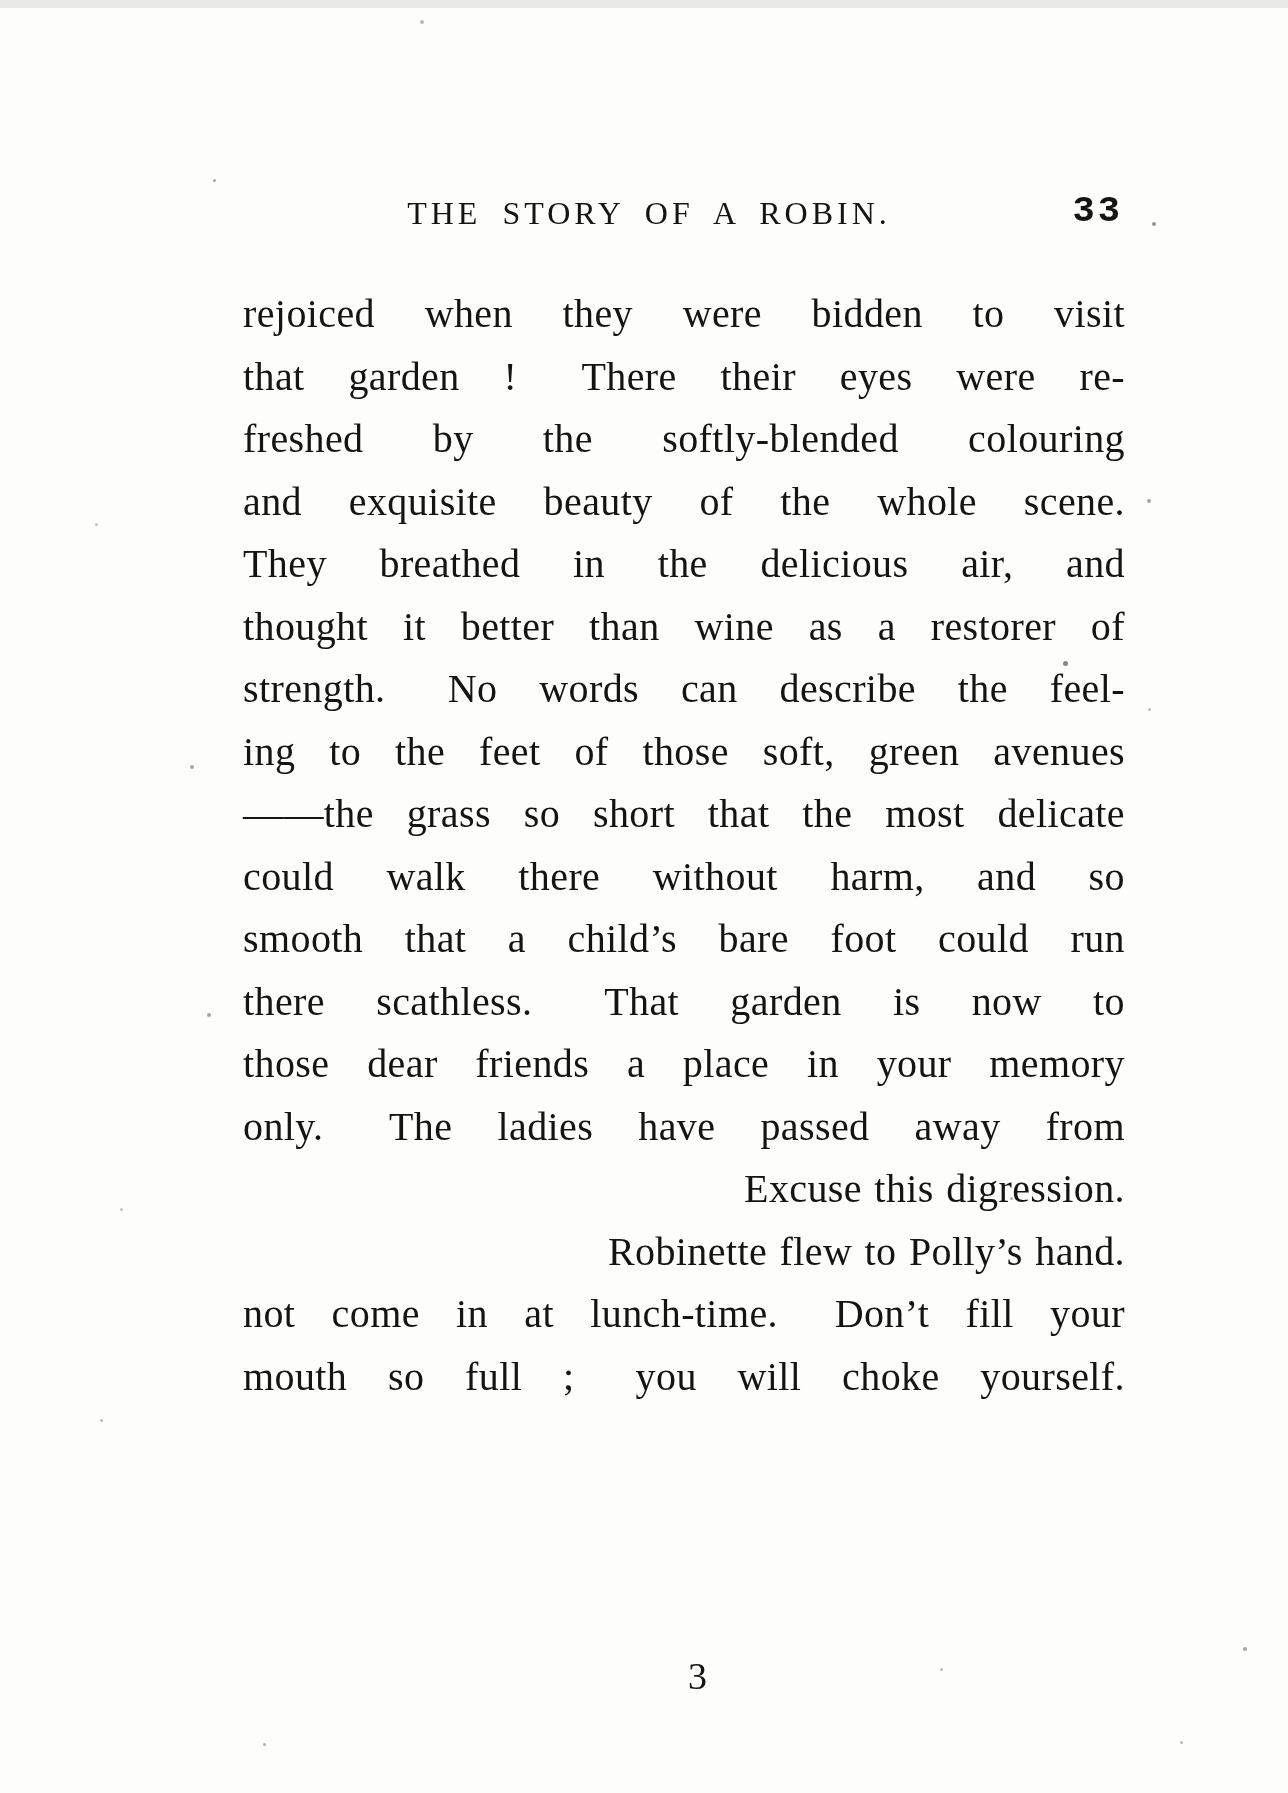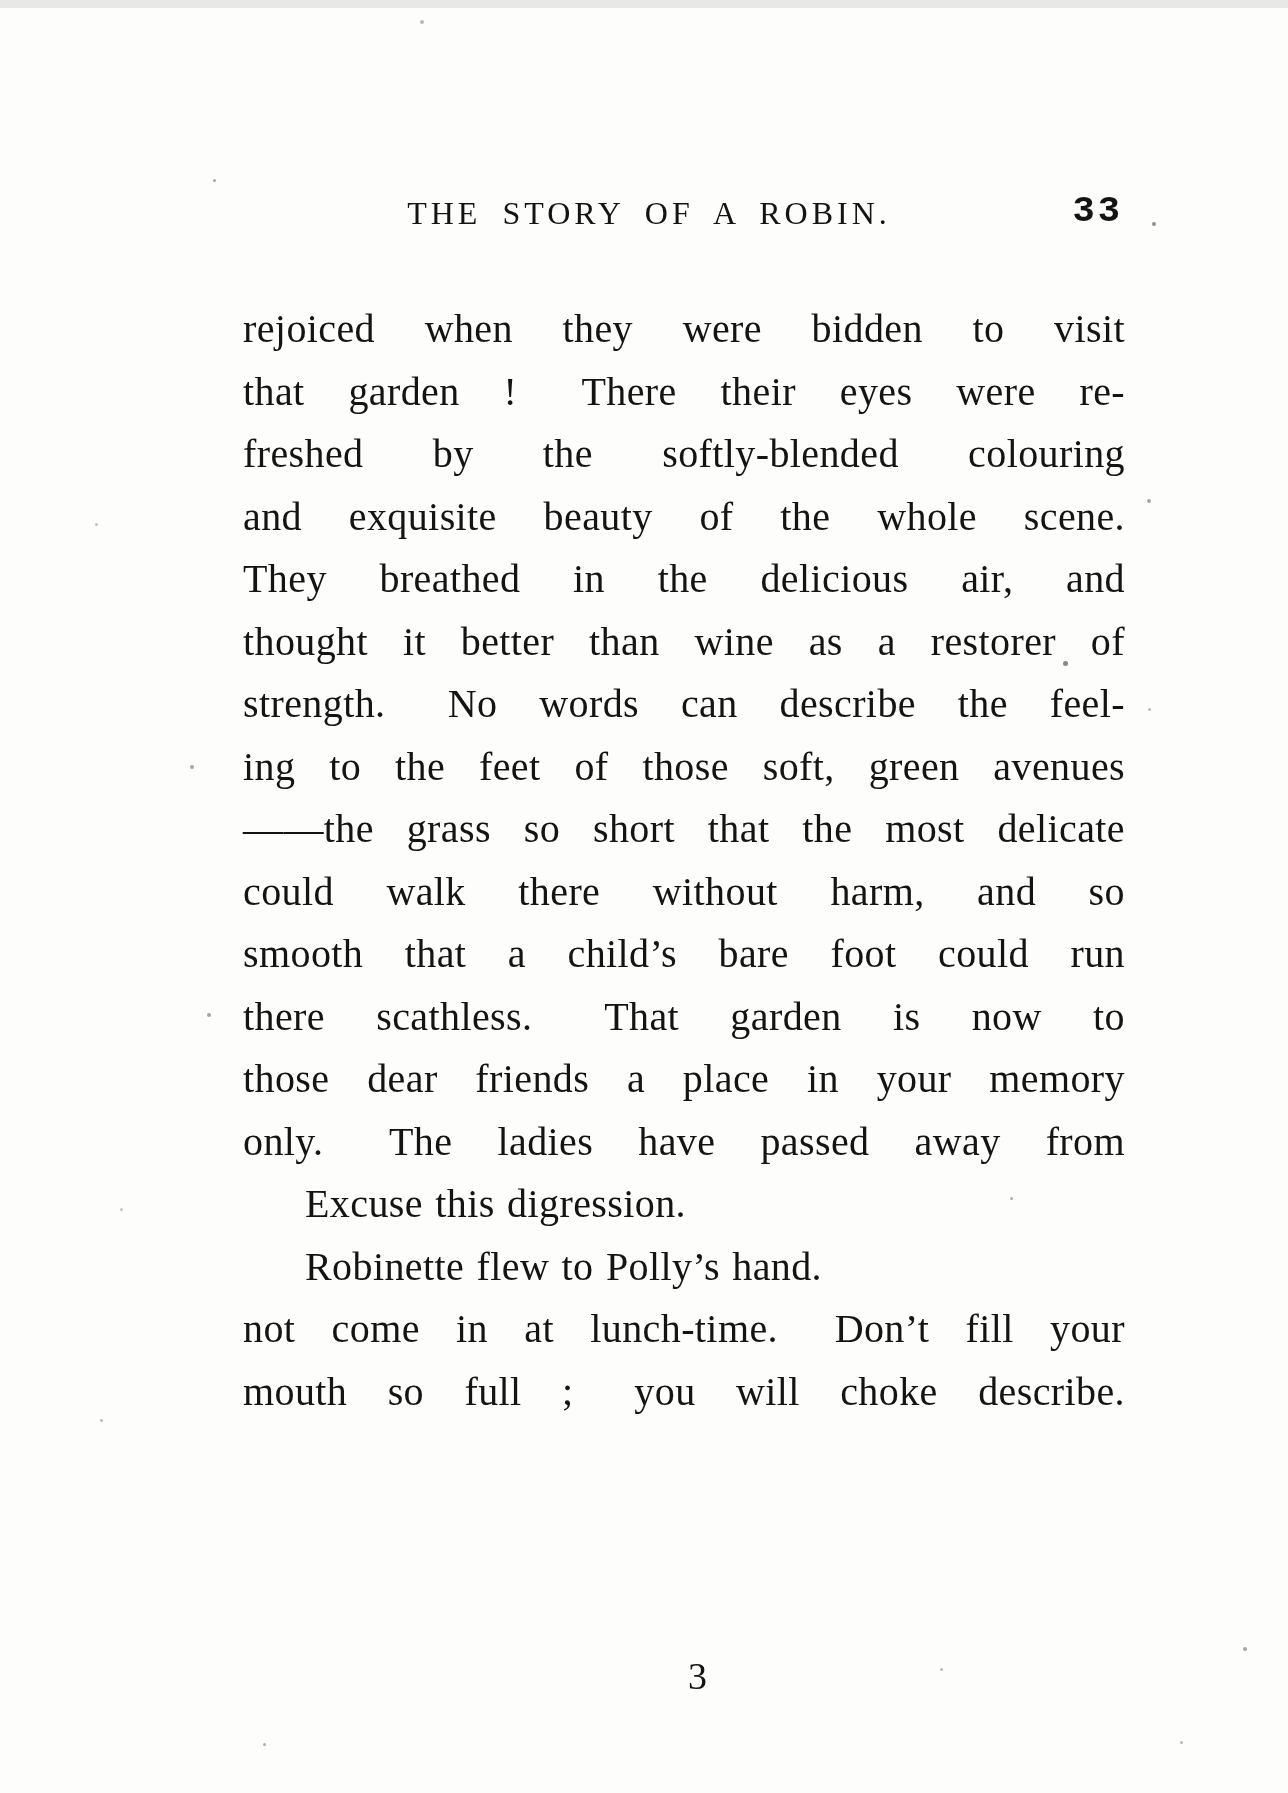--- a/index.html
+++ b/index.html
@@ -20,34 +20,34 @@
     font-size:32px;line-height:42px;
     letter-spacing:4px;word-spacing:9px;
     white-space:nowrap;
   }
   .header-num{
     position:absolute;right:2px;top:-2px;
     font-size:37px;line-height:42px;letter-spacing:3px;
     font-weight:bold;
     font-family:Liberation Mono, monospace;
   }
-  .body-text{position:absolute;left:243px;top:290px;width:882px;}
+  .body-text{position:absolute;left:243px;top:275px;width:882px;}
   .line{
     font-size:40px;
     line-height:62.5px;
     letter-spacing:0.4px;
     word-spacing:2px;
     white-space:nowrap;
   }
   .line.j{
     white-space:normal;
     text-align:justify;
     text-align-last:justify;
   }
-  .line.ind{text-indent:62px;}
+  .line.ind{text-indent:62px;text-align:right;}
   .footer-num{
     position:absolute;left:688px;top:1649px;
     font-size:38px;line-height:38px;
   }
   .speck{position:absolute;background:#3a3a3a;border-radius:50%;}
 </style>
 </head>
 <body>
 
 <div id="page">
@@ -68,21 +68,21 @@
     <div class="line j">ing to the feet of those soft, green avenues</div>
     <div class="line j">——the grass so short that the most delicate</div>
     <div class="line j">could walk there without harm, and so</div>
     <div class="line j">smooth that a child’s bare foot could run</div>
     <div class="line j">there scathless.  That garden is now to</div>
     <div class="line j">those dear friends a place in your memory</div>
     <div class="line j">only.  The ladies have passed away from</div>
     <div class="line ind">Excuse this digression.</div>
     <div class="line ind">Robinette flew to Polly’s hand.</div>
     <div class="line j">not come in at lunch-time.  Don’t fill your</div>
-    <div class="line j">mouth so full ;  you will choke describe.</div>
+    <div class="line j">mouth so full ;  you will choke yourself.</div>
   </div>
 
   <div class="footer-num">3</div>
 
 <div class="speck" style="left: 420px; top: 12px; width: 4px; height: 4px; opacity: 0.35;"></div>
     <div class="speck" style="left: 213px; top: 171px; width: 3px; height: 3px; opacity: 0.45;"></div>
     <div class="speck" style="left: 1152px; top: 214px; width: 4px; height: 4px; opacity: 0.55;"></div>
     <div class="speck" style="left: 1147px; top: 491px; width: 4px; height: 4px; opacity: 0.45;"></div>
     <div class="speck" style="left: 95px; top: 515px; width: 3px; height: 3px; opacity: 0.3;"></div>
     <div class="speck" style="left: 1063px; top: 653px; width: 5px; height: 5px; opacity: 0.6;"></div>

